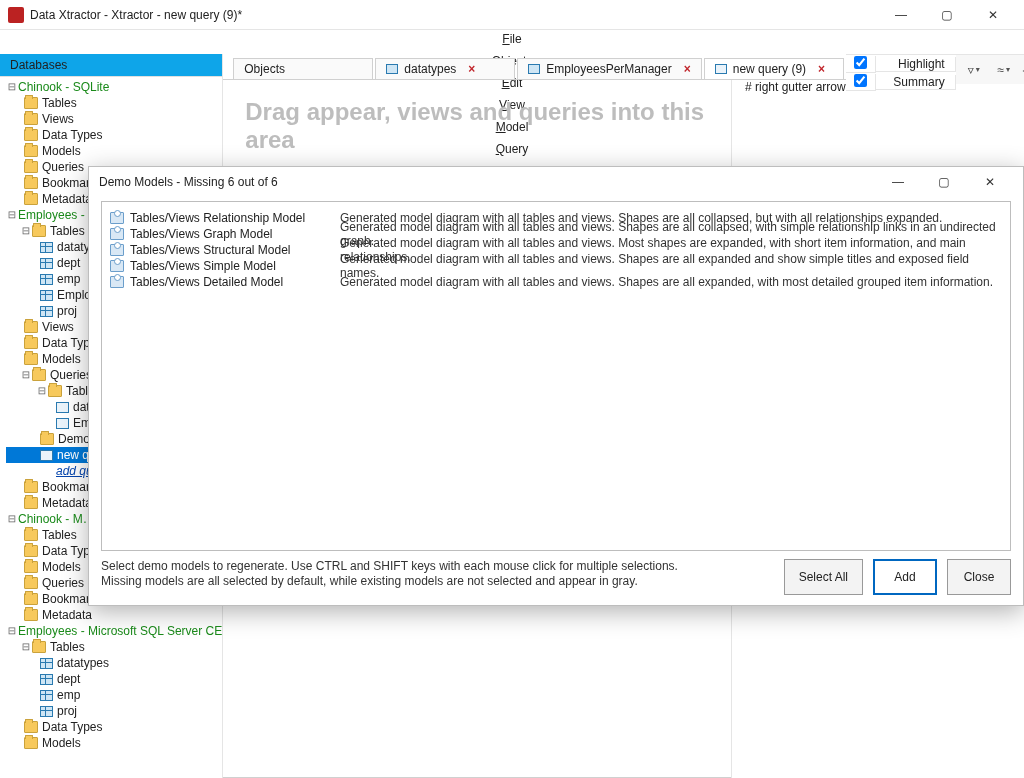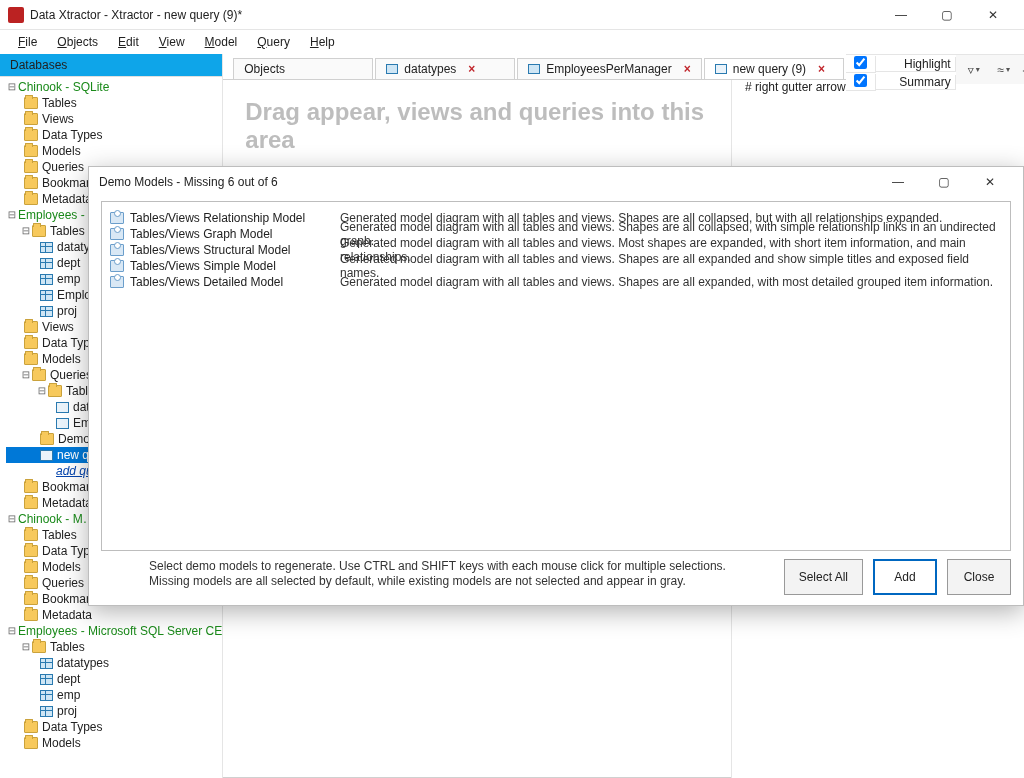--- a/index.html
+++ b/index.html
@@ -5,21 +5,21 @@
   * { box-sizing: border-box; margin: 0; padding: 0; font-family: "Segoe UI", Tahoma, sans-serif; font-size: 12px; }
   body { background: #fff; width: 1024px; height: 778px; overflow: hidden; color: #222; }
 
   
   .titlebar { height: 30px; display: flex; align-items: center; padding: 0 8px; border-bottom: 1px solid #e5e5e5; }
   .titlebar .appicon { width: 16px; height: 16px; background: #b22; border-radius: 2px; margin-right: 6px; }
   .titlebar .title { flex: 1; }
   .winbtn { width: 46px; height: 30px; display:flex; align-items:center; justify-content:center; color:#333; }
 
   
-  .menubar { height: 24px; display:flex; align-items:center; padding: 0 10px; gap: 4px; }
+  .menubar { height: 24px; display:flex; align-items:center; padding: 0 10px; gap: 4px; flex-direction: column; }
   .menuitem { padding: 2px 8px; }
   .menuitem u { text-decoration: underline; }
 
   
   .main { display:flex; height: calc(100% - 54px); position: relative; }
 
   
   .sidebar { width: 252px; border-right: 1px solid #e5e5e5; display:flex; flex-direction:column; }
   .panelhdr { background:#0ea5e9; border-bottom:1px solid #e0e0e0; padding:4px 10px; font-size:12px; }
   .tree { flex:1; overflow:hidden; padding: 2px 0 2px 6px; line-height: 16px; }
@@ -46,40 +46,40 @@
   .tab .ic.tbl { border:1px solid #2a7ab0; background:#cfe6f5; }
   .tab .ic.q { border:1px solid #2a7ab0; background:#eaf3fa; }
   .canvasmsg { color:#bdbdbd; font-size:24px; font-weight:600; padding:18px 22px; }
   .canvas { flex:1; border-bottom:1px solid #d0d0d0; position:relative; }
   .rsb { width:14px; border-left:1px solid #e5e5e5; }
 
   
   .bottomopts { border-top:1px solid #e5e5e5;}
   .optrow { display:flex; align-items:center; height:18px; }
   .optrow .cb { width:30px; text-align:center; border-right:1px solid #e5e5e5; border-bottom:1px solid #e5e5e5;}
-  .optrow .lbl { flex:0 0 80px; text-align:right; padding-right:4px; border-right:1px solid #e5e5e5; border-bottom:1px solid #e5e5e5; }
+  .optrow .lbl { flex:0 0 80px; text-align:right; padding-right:10px; border-right:1px solid #e5e5e5; border-bottom:1px solid #e5e5e5; }
   .toolbar { height:30px; display:flex; align-items:center; gap:10px; padding:0 8px; background:#f7f7f7; border-top:1px solid #e5e5e5;}
   .tbtn { width:20px; height:20px; display:flex; align-items:center; justify-content:center; color:#444;}
   .drop::after { content:"▾"; font-size:8px; margin-left:2px; color:#555;}
 
   
   .dialog { position:absolute; left:88px; top:166px; width:936px; height:440px; background:#fff; box-shadow:0 6px 24px rgba(0,0,0,.3); border:1px solid #bdbdbd; display:flex; flex-direction:column; }
   .dlg-titlebar { height:30px; display:flex; align-items:center; padding:0 10px; }
   .dlg-titlebar .t { flex:1; }
   .dlg-body { flex:1; display:flex; flex-direction:column; padding: 0 12px 10px 12px; }
   .listbox { flex:1; border:1px solid #bdbdbd; margin-top:4px; padding:6px 8px 8px 8px; overflow:hidden; }
   .breadcrumb { color:#1a4fa0; padding-bottom:2px; }
   .breadcrumb hr { border:none; border-top:1px solid #1a4fa0; margin-top:2px; }
   .models { margin-top:2px; }
   .mrow { display:flex; height:16px; align-items:center; }
   .mrow .mic { width:14px; height:12px; margin-right:6px; display:inline-block; background:#d9e8f5; border:1px solid #6b9ecb; border-radius:1px; position:relative;}
   .mrow .mic::before { content:""; position:absolute; width:5px; height:5px; border:1px solid #6b9ecb; border-radius:50%; top:-3px; left:3px; background:#fff;}
   .mrow .mname { width:210px; }
   .mrow .mdesc { flex:1; color:#333; }
-  .dlg-footer { display:flex; align-items:flex-start; padding-top:8px; gap:10px;margin-left:48px; }
+  .dlg-footer { display:flex; align-items:flex-start; padding-top:8px; gap:10px; }
   .hint { flex:1; color:#333; line-height:15px;}
   .btn { min-width:64px; height:36px; border:1px solid #999; background:#f3f3f3; padding:0 14px; display:flex; align-items:center; justify-content:center;}
   .btn.primary { border:1px solid #0067c0; box-shadow: inset 0 0 0 1px #0067c0; background:#fff;}
 </style>
 </head>
 <body>
 
 <div class="titlebar">
   <span class="appicon"></span>
   <span class="title">Data Xtractor - Xtractor - new query (9)*</span>

